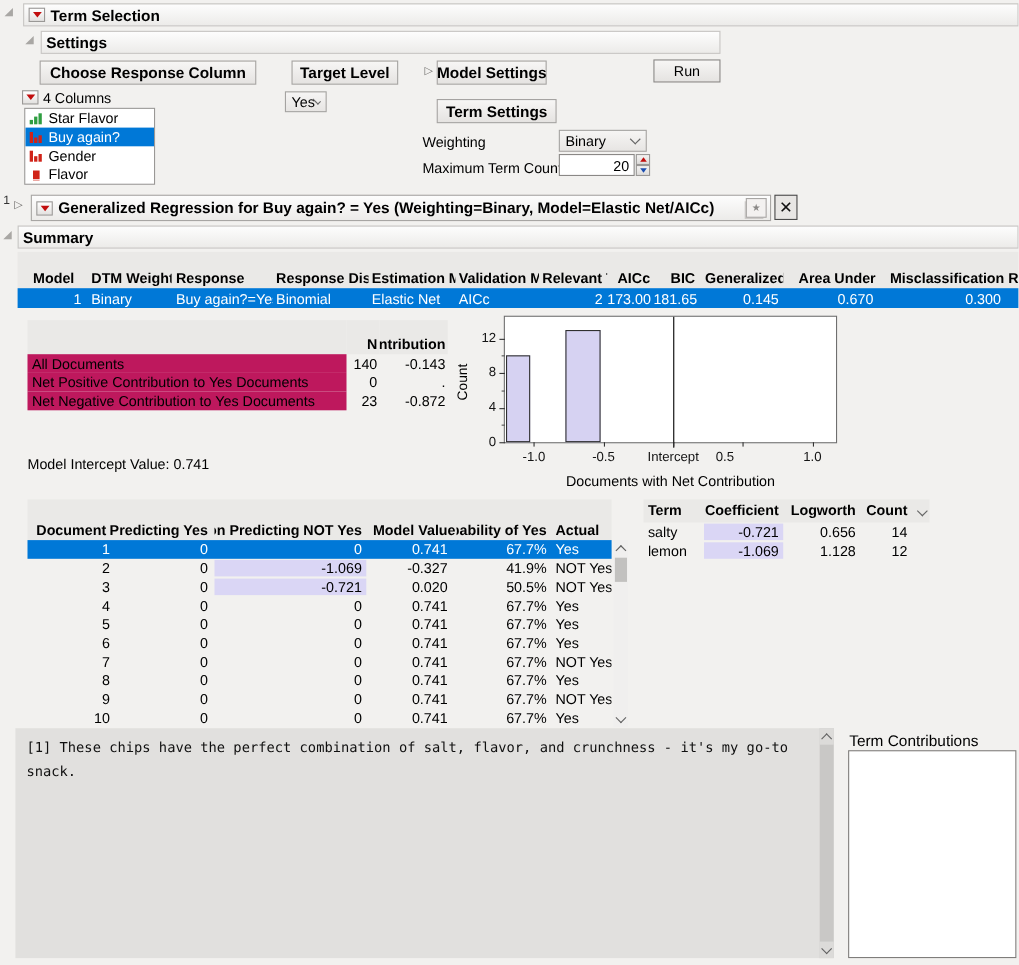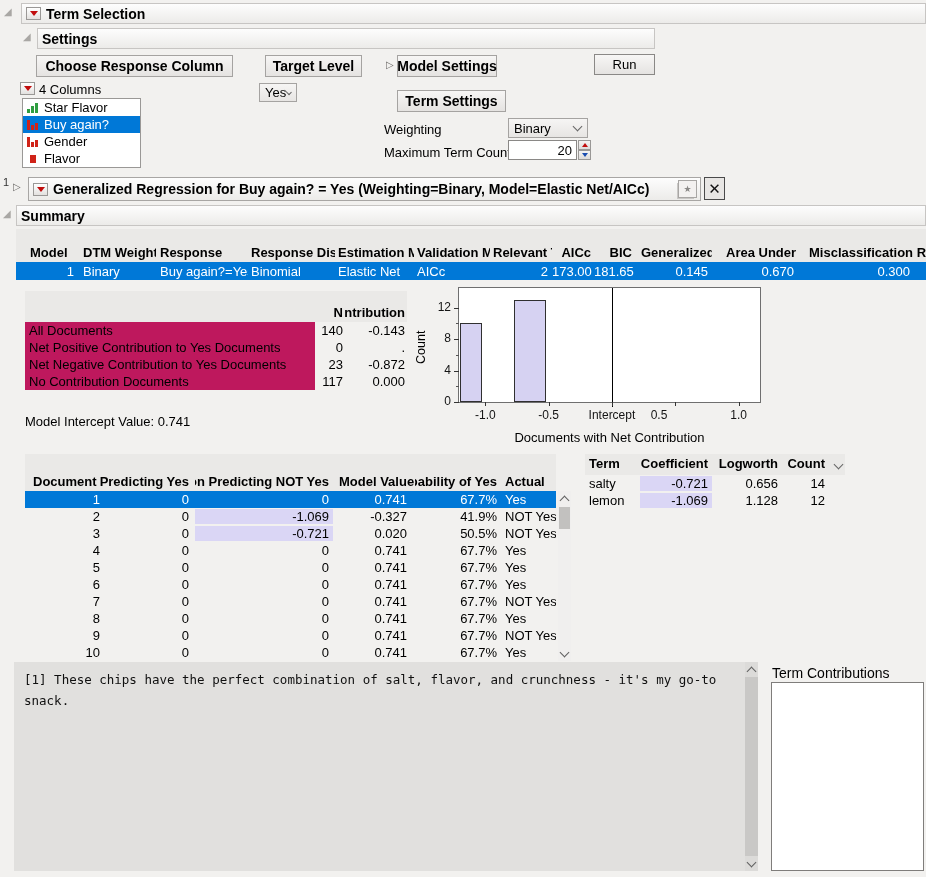--- a/index.html
+++ b/index.html
@@ -282,25 +282,20 @@
         <div class="cell g1 ar">0</div>
         <div class="cell g2 ar">.</div>
       </div>
 
       <div class="vrow">
         <div class="cell g0 al">Net Negative Contribution to Yes Documents</div>
         <div class="cell g1 ar">23</div>
         <div class="cell g2 ar">-0.872</div>
       </div>
 
-      <div class="vrow">
-        <div class="cell g0 al">No Contribution Documents</div>
-        <div class="cell g1 ar">117</div>
-        <div class="cell g2 ar">0.000</div>
-      </div>
     </div>
 </div>
 <span class="lbl" style="left:25px;top:414px">Model Intercept Value: 0.741</span>
 
 <div id="yaxis-label">Count</div>
 <div id="plot">
     <div class="cbar" style="left: 1.01304px; width: 21.5271px; top: 35.3793px; height: 78.6207px; background: rgb(214, 210, 242); border-color: rgb(48, 48, 48);"></div>
     <div class="cbar" style="left: 55.464px; width: 31.6576px; top: 11.7931px; height: 102.207px; background: rgb(214, 210, 242); border-color: rgb(48, 48, 48);"></div>
     <div class="crefline" style="left: 152.969px; height: 119px;"></div>
     <div class="cxtick" style="left: 26.3391px; top: 114px;"></div>

